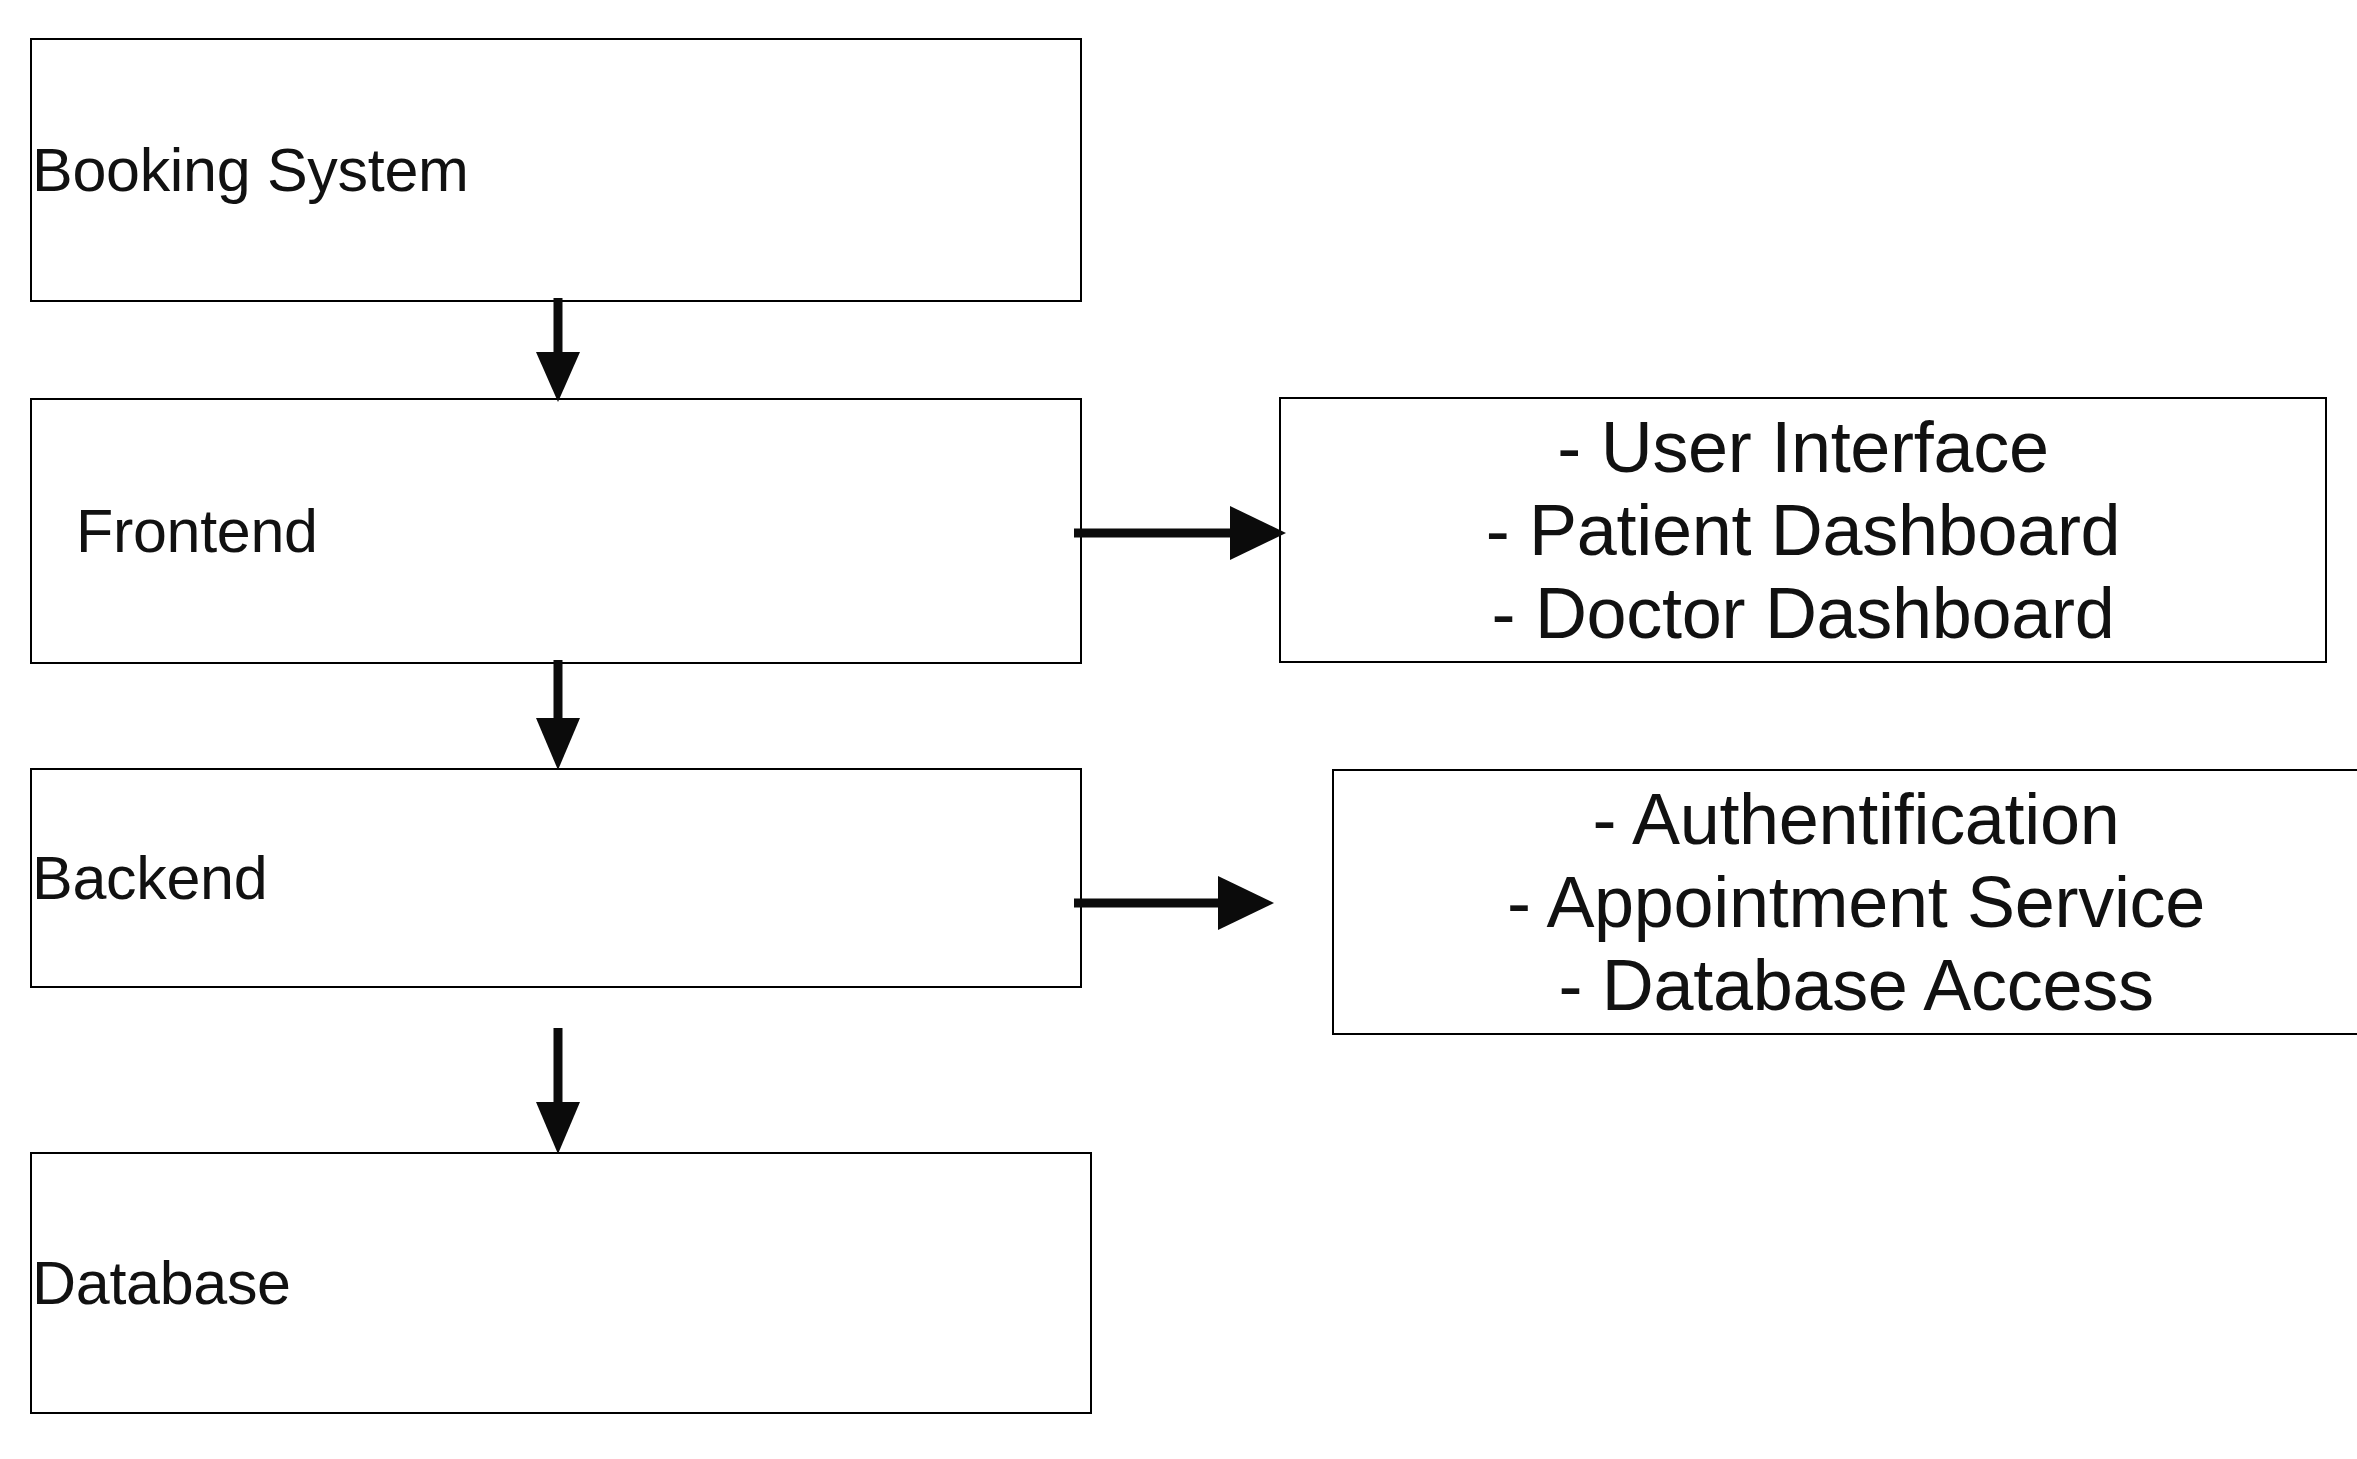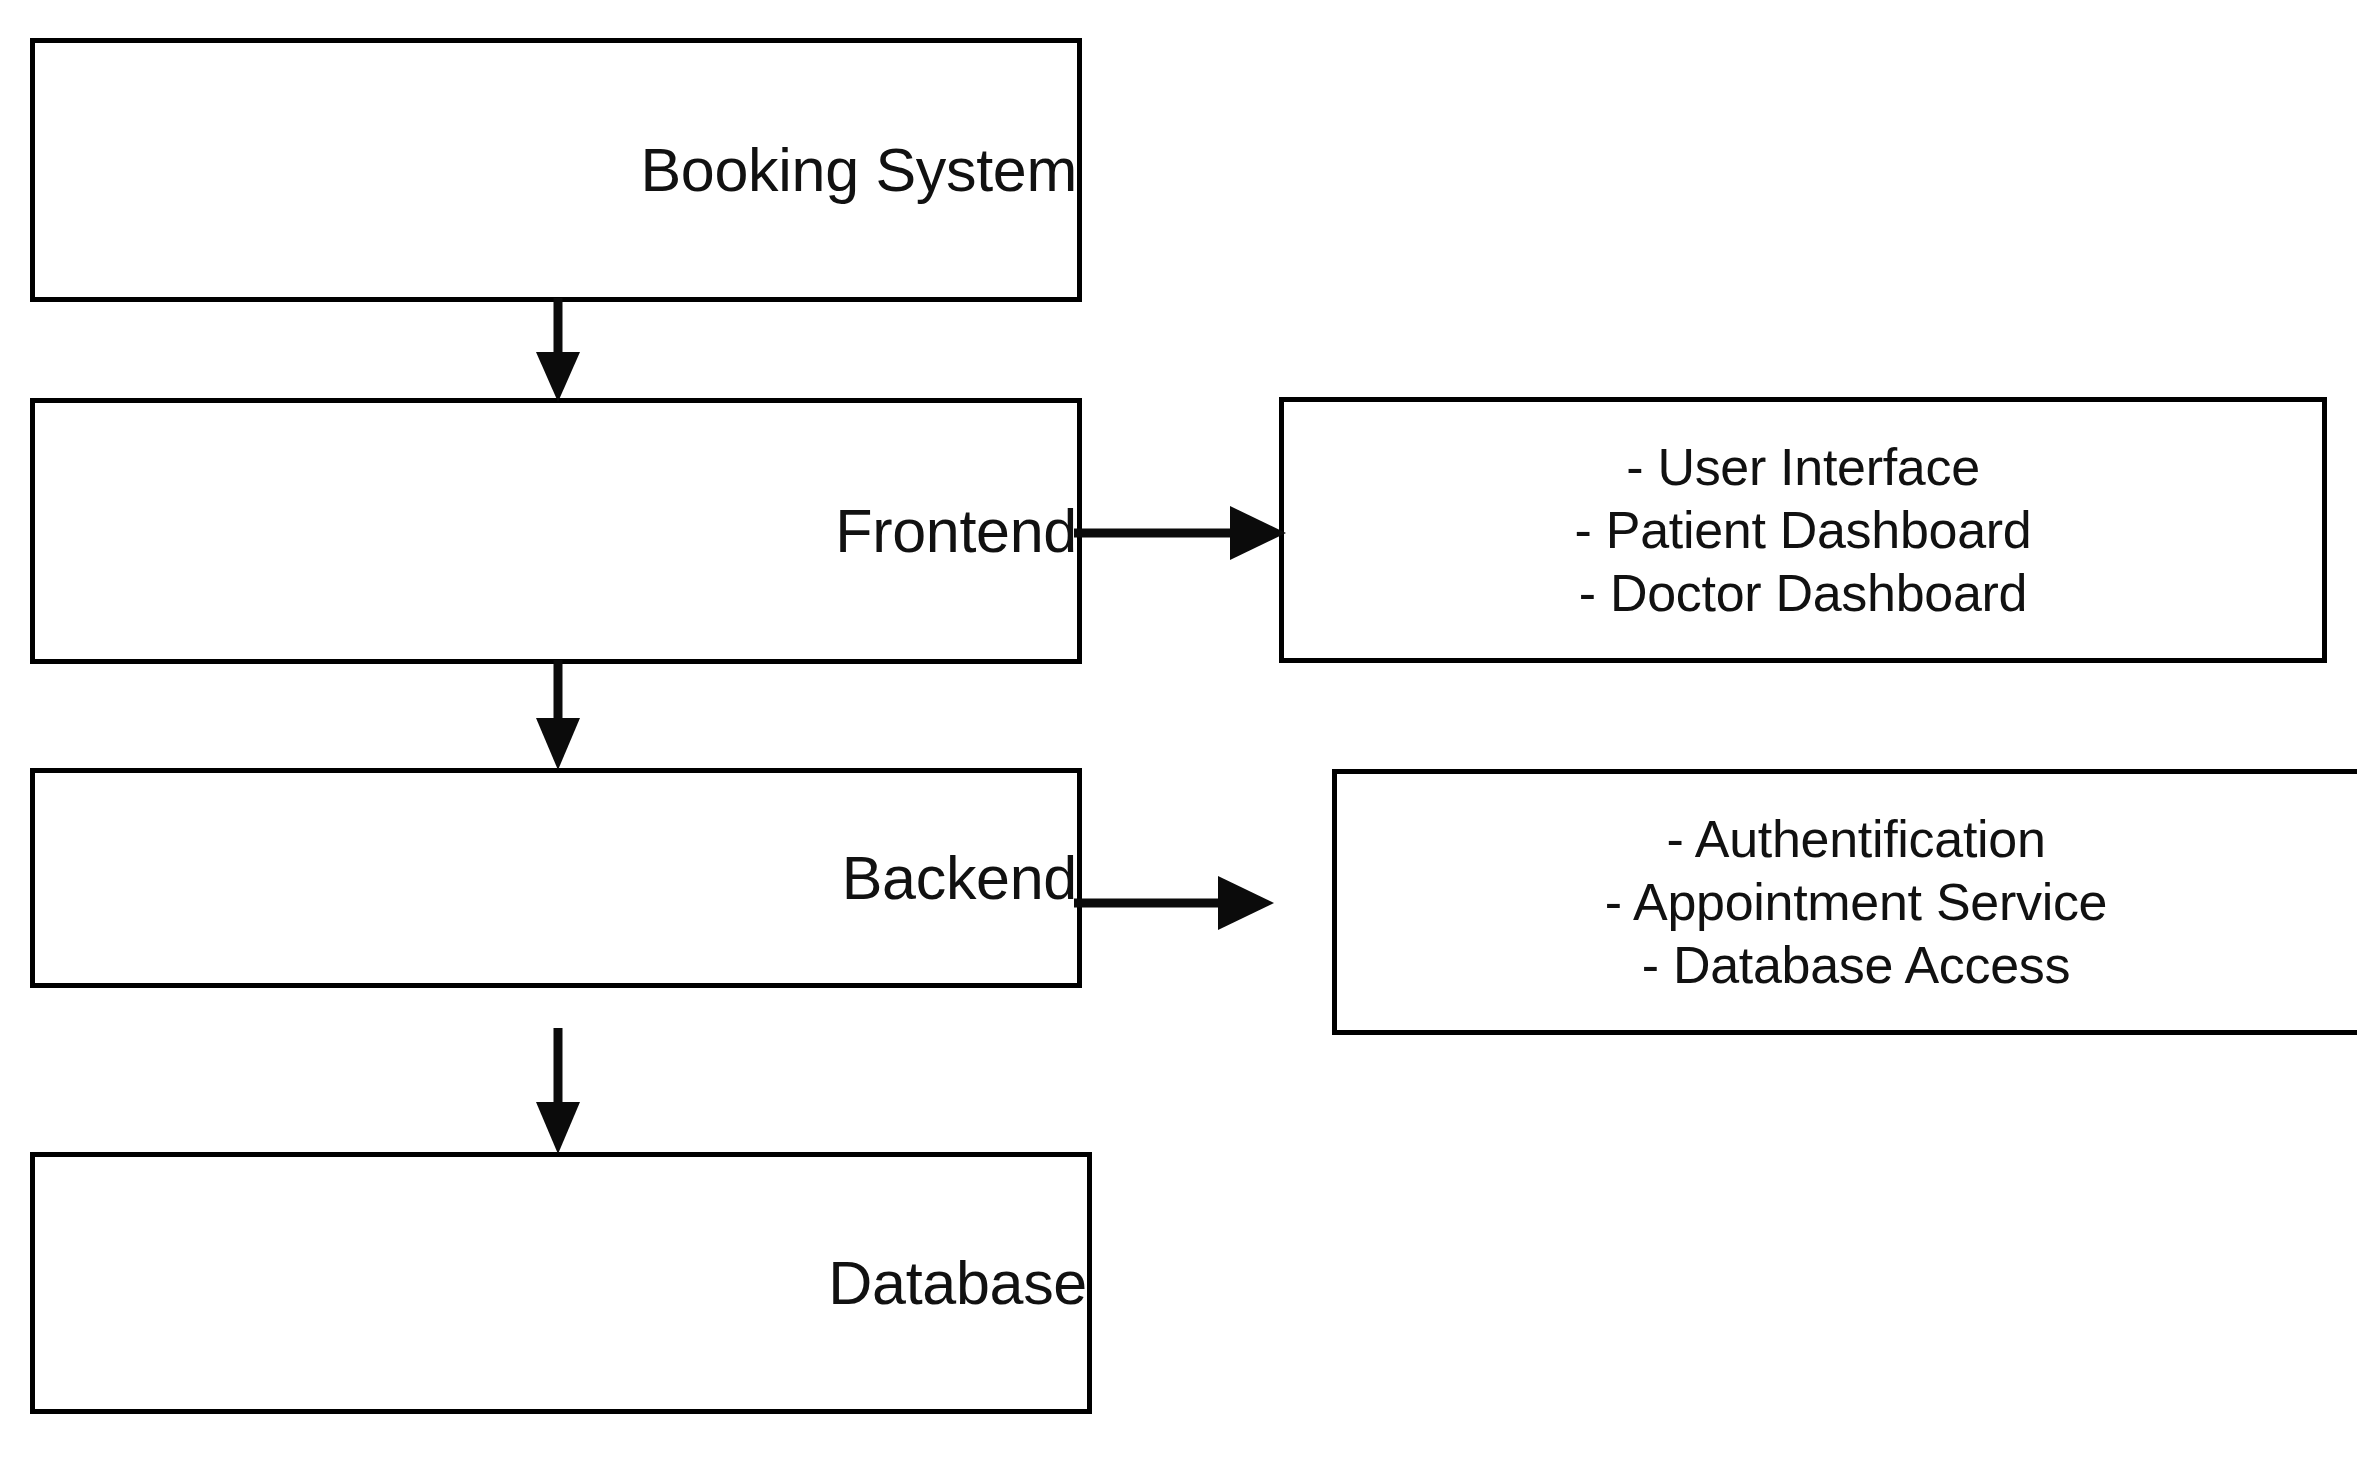--- a/index.html
+++ b/index.html
@@ -14,44 +14,44 @@
     position: relative;
     width: 2357px;
     height: 1459px;
     background: #ffffff;
     overflow: hidden;
   }
   .node {
     position: absolute;
     box-sizing: border-box;
     background: #ffffff;
-    border: 5px solid #000000;
+    border: 2px solid #000000;
     display: flex;
     align-items: center;
-    justify-content: flex-end;
+    justify-content: flex-start;
   }
   .node-label {
     font-size: 61px;
     line-height: 1.05;
     color: #111111;
     font-weight: 400;
     letter-spacing: -0.3px;
     text-align: center;
     white-space: nowrap;
   }
   .detail-list {
     display: flex;
     flex-direction: column;
     align-items: center;
     justify-content: center;
     gap: 3px;
     width: 100%;
   }
   .detail-line {
-    font-size: 52px;
+    font-size: 72px;
     line-height: 1.0;
     color: #111111;
     font-weight: 400;
     letter-spacing: -0.3px;
     text-align: center;
     white-space: nowrap;
     padding: 4px 0;
   }
   .edge {
     position: absolute;

